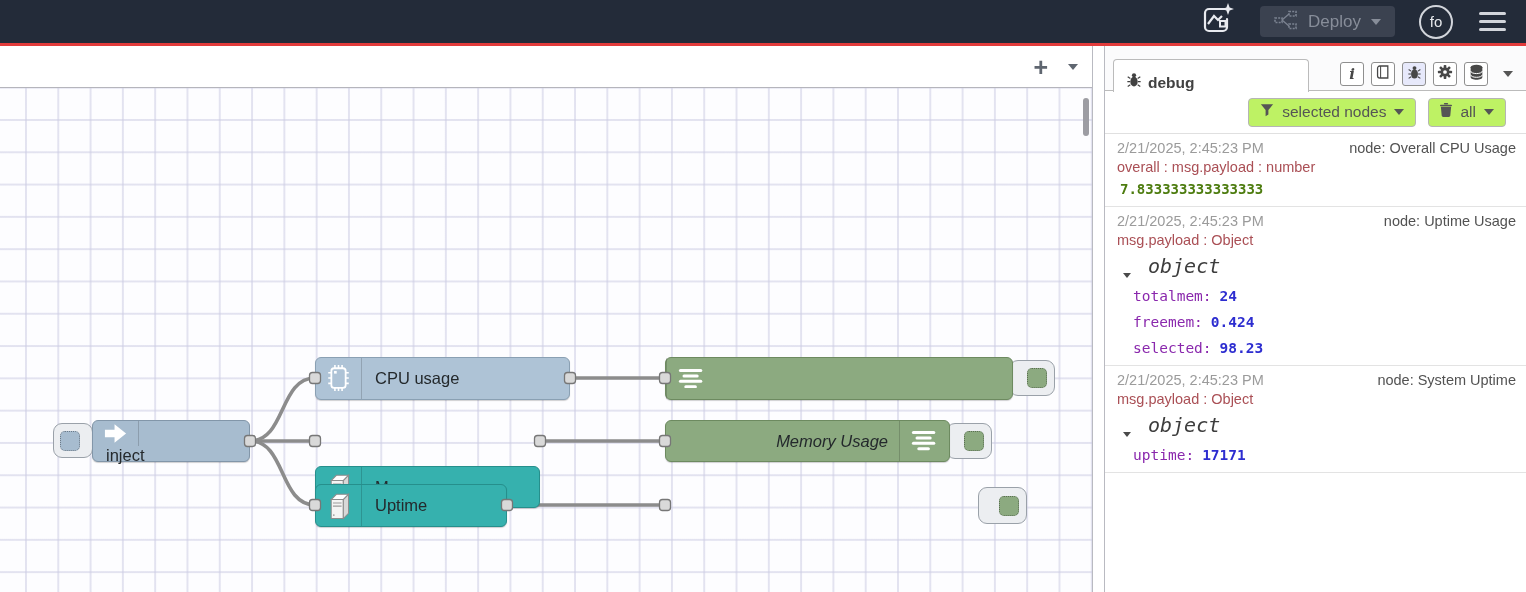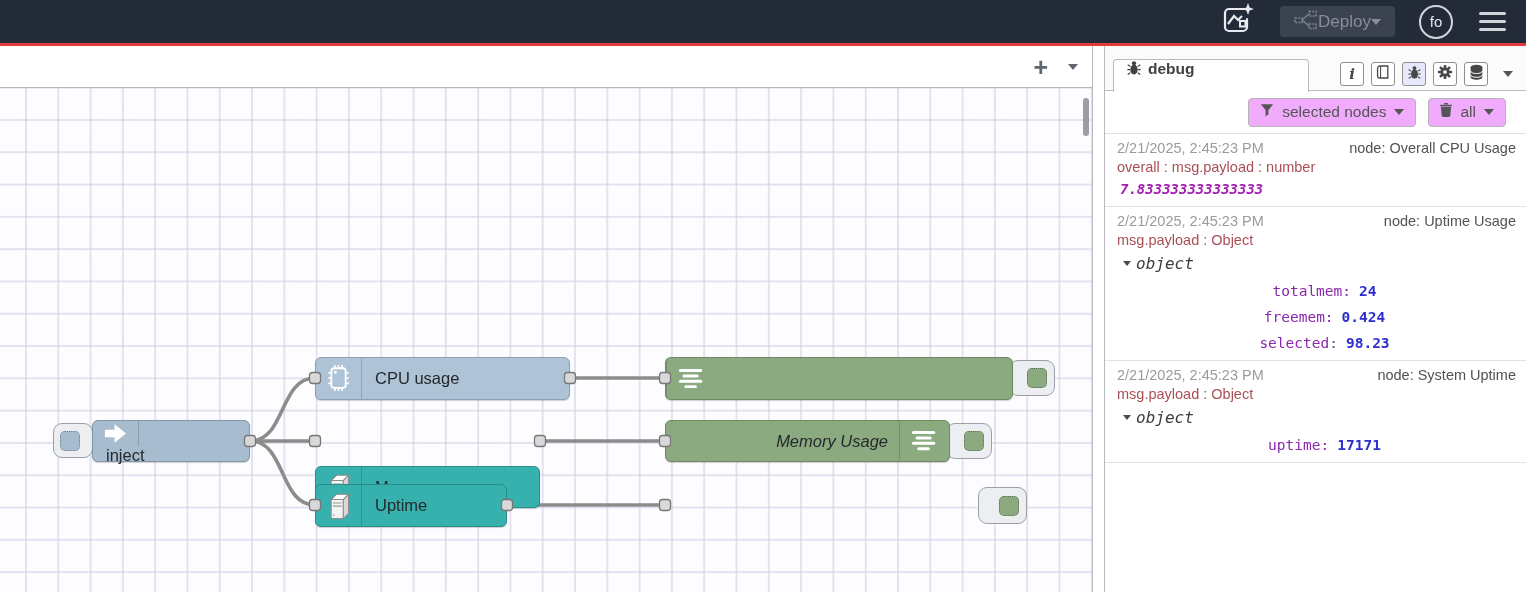--- a/index.html
+++ b/index.html
@@ -4,21 +4,21 @@
 <style>
   * { margin:0; padding:0; box-sizing:border-box; }
   html,body { width:1526px; height:592px; overflow:hidden; background:#fff;
     font-family:"Liberation Sans", sans-serif; position:relative; }
 
   
   .header { position:absolute; left:0; top:0; width:1526px; height:43px; background:#232b39;
     display:flex; align-items:center; justify-content:flex-end; gap:24px; padding-right:18px; }
   .alert-line { position:absolute; left:0; top:43px; width:1526px; height:3px; background:#e23b3b; }
   .deploy-btn { height:31px; background:#3b4250; border-radius:4px; display:flex; align-items:center;
-    padding:0 14px; cursor:default; }
+    gap:10px; padding:0 14px; cursor:default; }
   .deploy-btn .lbl { font-size:17px; color:#878d99; }
   .caret { width:0; height:0; border-left:5px solid transparent; border-right:5px solid transparent;
     border-top:6px solid #555; }
   .caret.light { border-top-color:#878d99; }
   .avatar { width:34px; height:34px; border-radius:50%; border:2px solid #d2d5db; color:#e6e8ec;
     font-size:15px; display:flex; align-items:center; justify-content:center; }
   .hamburger { display:flex; flex-direction:column; gap:4.5px; padding:4px 2px; }
   .hamburger i { display:block; width:27px; height:3.6px; background:#d2d5db; border-radius:1.5px; }
 
   
@@ -63,44 +63,44 @@
   .d1-btn { left:1009px; top:272px; width:46px; height:36px; justify-content:flex-end; padding-right:7px; }
   .d2-btn { left:946px;  top:335px; width:46px; height:36px; justify-content:flex-end; padding-right:7px; }
   .d3-btn { left:978px;  top:399px; width:49px; height:37px; justify-content:flex-end; padding-right:7px; }
 
   
   .sidebar { position:absolute; left:1104px; top:46px; width:422px; height:546px; background:#fff;
     border-left:1px solid #b9bac1; }
   .sb-tabbar { position:relative; height:45px; background:#fbfbfc; border-bottom:1px solid #bbb; }
   .sb-tab { position:absolute; left:8px; top:13px; width:196px; height:33px; background:#fff;
     border:1px solid #bbb; border-bottom:none; border-radius:4px 4px 0 0; z-index:2;
-    display:flex; align-items:flex-start; gap:7px; padding-left:13px; font-size:15.5px; font-weight:bold; color:#414141; }
+    display:flex; align-items:flex-end; gap:7px; padding-left:13px; font-size:15.5px; font-weight:bold; color:#414141; }
   .sb-actions { position:absolute; right:38px; top:16px; display:flex; gap:7px; }
   .sb-actions .ibtn { width:24px; height:24px; border:1px solid #8f8f8f; border-radius:3px; background:#fff;
     display:flex; align-items:center; justify-content:center; }
   .sb-actions .ibtn.active { background:#e7e9fb; }
   .info-i { font-family:"DejaVu Serif", serif; font-weight:bold; font-style:italic; font-size:15px; color:#474747; }
   .sb-caret { position:absolute; right:13px; top:25px; }
   .sb-toolbar { height:43px; display:flex; justify-content:flex-end; align-items:center; gap:12px;
     padding-right:20px; border-bottom:1px solid #e0e0e0; background:#fff; }
-  .filter-btn { height:29px; border:1px solid #b5b5b5; border-radius:4px; background:#f0abfc;
+  .filter-btn { height:29px; border:1px solid #b5b5b5; border-radius:4px; background:#bef264;
     display:flex; align-items:center; gap:8px; padding:0 11px; font-size:15.5px; color:#555; }
 
   .messages { font-size:14.5px; }
   .msg { padding:6px 10px 8px 12px; border-bottom:1px solid #e3e3e3; }
   .m-head { display:flex; justify-content:space-between; gap:8px; }
   .m-time { color:#9b9b9b;text-align:center; } .m-node { color:#525252; }
   .m-meta { color:#aa4f55; margin-top:3px; }
-  .m-value { font-family:"DejaVu Sans Mono", monospace; font-weight:bold; color:#a21caf; font-size:14px;
-    margin:6px 0 1px 3px;font-style:italic; }
+  .m-value { font-family:"DejaVu Sans Mono", monospace; font-weight:bold; color:#4d7c0f; font-size:14px;
+    margin:6px 0 1px 3px; }
   .m-obj { margin:6px 0 0 6px; font-family:"DejaVu Sans Mono", monospace; font-style:italic; color:#3d3d3d;
-    font-size:16px; display:flex; align-items:center; gap:5px; }
+    font-size:20px; display:flex; align-items:flex-end; gap:17px; }
   .obj-caret { width:0; height:0; border-left:4.5px solid transparent; border-right:4.5px solid transparent;
     border-top:5.5px solid #4a4a4a; }
-  .m-entry { margin:10px 0 1px 16px; font-family:"DejaVu Sans Mono", monospace; font-size:14.5px;text-align:center; }
+  .m-entry { margin:10px 0 1px 16px; font-family:"DejaVu Sans Mono", monospace; font-size:14.5px; }
   .e-key { color:#8a28ad; } .e-key::after { content:":"; color:#8a28ad; }
   .e-val { color:#2d2dd0; font-weight:bold; margin-left:8px; }
 </style>
 </head>
 <body>
 
 <div class="header">
   <span>
     <svg width="36" height="38" viewBox="0 0 36 38">
       <path d="M25,8 H9 a4,4 0 0 0 -4,4 v14 a4,4 0 0 0 4,4 h14 a4,4 0 0 0 4,-4 V18" fill="none" stroke="#e8eaef" stroke-width="2.2" stroke-linecap="round"></path>

